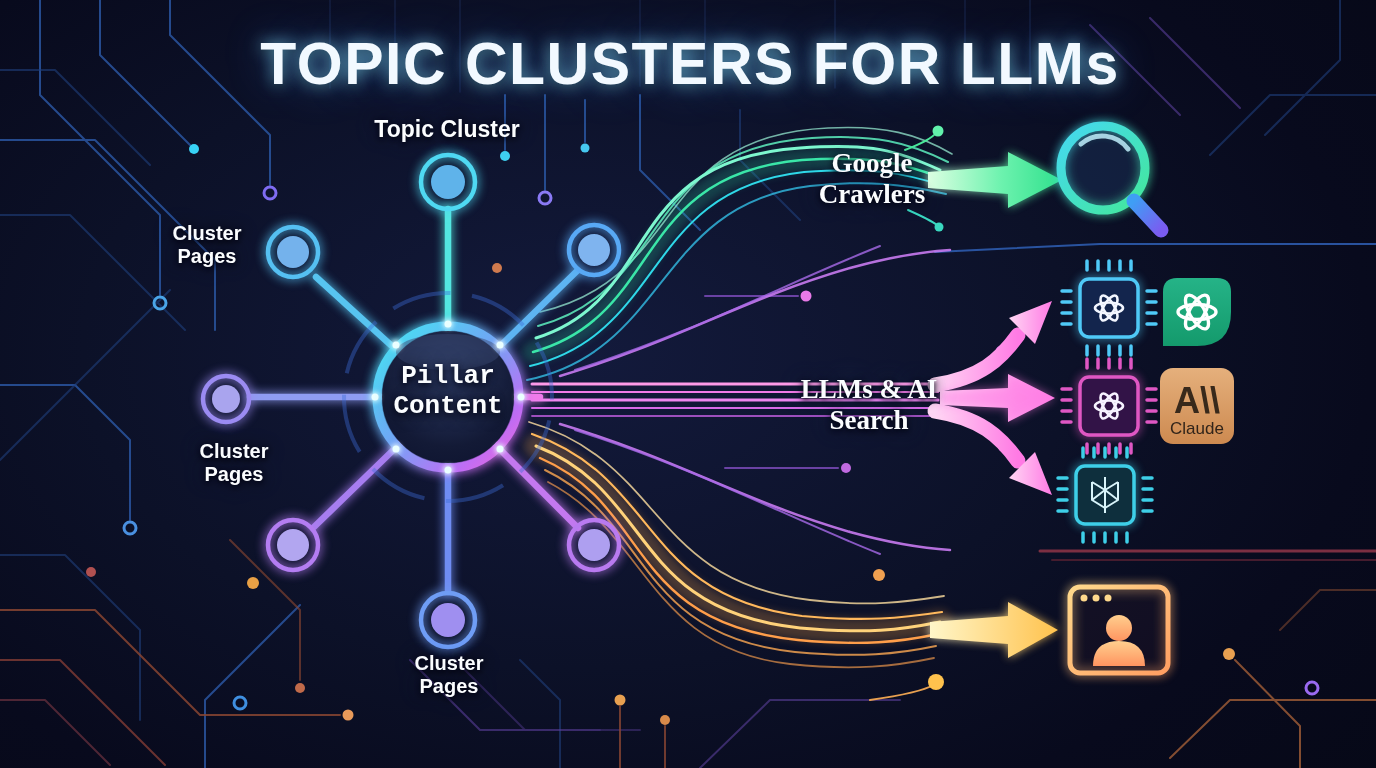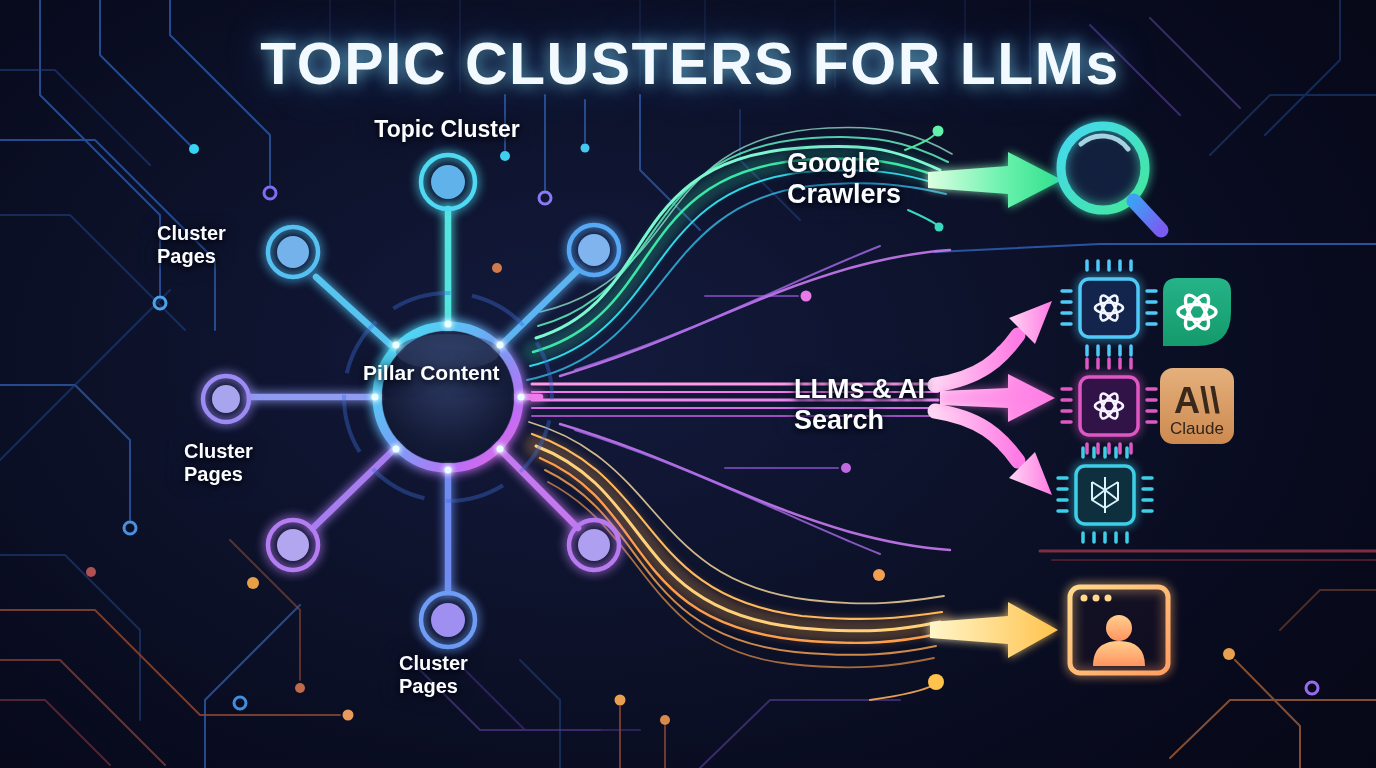--- a/index.html
+++ b/index.html
@@ -5,31 +5,31 @@
   html,body{margin:0;padding:0;background:#05060f;}
   .stage{
     position:relative;width:1376px;height:768px;overflow:hidden;
     background:
       radial-gradient(1100px 700px at 42% 46%, #131a3c 0%, #0c1128 45%, #080a1d 72%, #060816 100%);
     font-family:"Liberation Sans",sans-serif;
   }
   .stage svg{position:absolute;left:0;top:0;}
   .lbl{
     position:absolute;transform:translateX(-50%);
-    color:#fbfdff;font-weight:700;line-height:1.16;
+    color:#fbfdff;font-weight:700;text-align:center;line-height:1.16;
     text-shadow:0 2px 5px rgba(2,4,16,.95),0 0 12px rgba(2,4,16,.85),0 0 26px rgba(140,200,255,.25);
   }
   .title{
     position:absolute;left:690px;top:30px;transform:translateX(-50%);
     font-size:59px;font-weight:700;letter-spacing:1.5px;white-space:nowrap;color:#f2f9ff;
     text-shadow:0 0 16px rgba(130,220,255,.75),0 0 42px rgba(70,150,255,.45),0 3px 8px rgba(0,0,0,.7);
   }
-  .hub-label{font-size:21px;width:170px;text-shadow:0 2px 6px rgba(2,4,16,.95),0 0 18px rgba(2,4,16,.8);}
+  .hub-label{font-size:26px;width:170px;text-shadow:0 2px 6px rgba(2,4,16,.95),0 0 18px rgba(2,4,16,.8);font-family:Liberation Mono, monospace;}
   .small-lbl{font-size:20px;width:100px;}
-  .flow-lbl{font-size:27px;width:166px;}
+  .flow-lbl{font-size:27px;width:166px;font-family:Liberation Serif, serif;}
   .wordmark{
     position:absolute;color:#f4fbfd;font-size:29px;font-weight:400;letter-spacing:.5px;
     text-shadow:0 2px 6px rgba(0,0,0,.8);
   }
 </style>
 </head>
 <body>
 
 <div class="stage">
 

